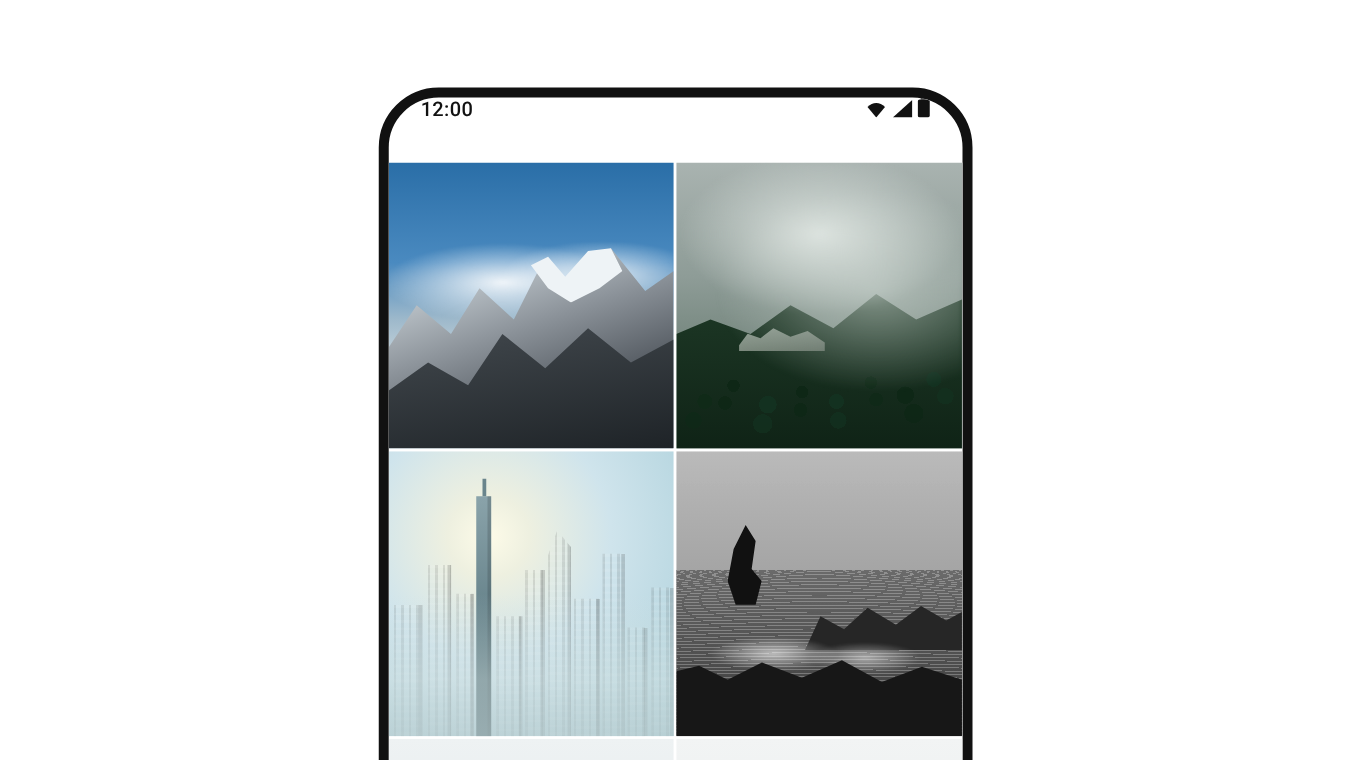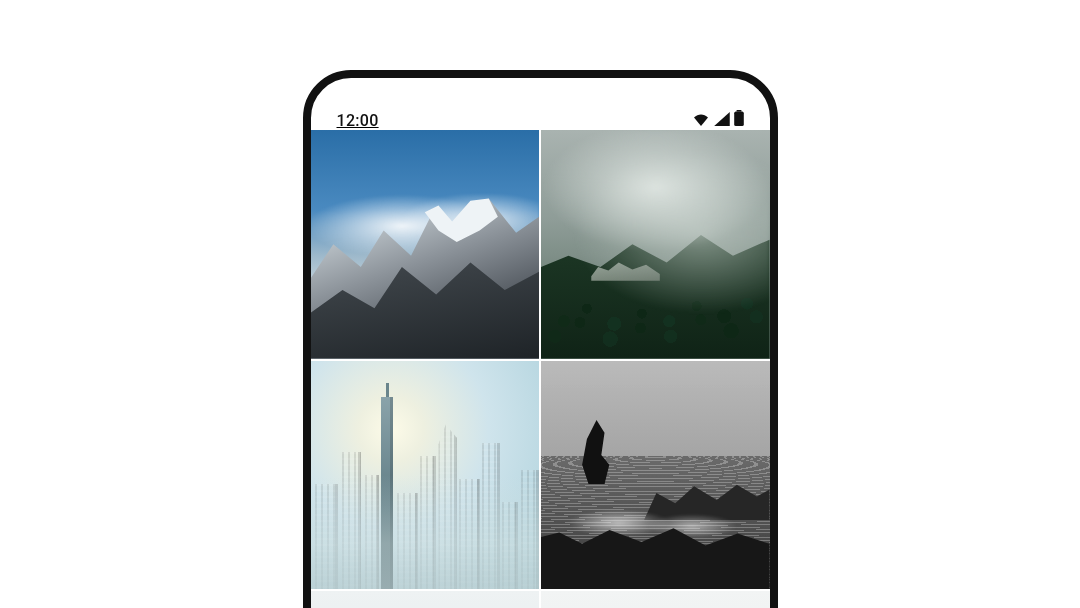--- a/index.html
+++ b/index.html
@@ -19,24 +19,23 @@
     height: 900px;
     border: 8px solid #111;
     border-radius: 48px;
     background: #fff;
     overflow: hidden;
     position: relative;
   }
   .status-bar {
     height: 52px;
     display: flex;
-    align-items: flex-end;
+    align-items: flex-start;
     justify-content: space-between;
     padding: 0 26px 0 26px;
-    text-decoration: underline;
   }
   .status-time {
     font-size: 16px;
     font-weight: 500;
     color: #111;
     letter-spacing: 0.3px;
   }
   .status-icons {
     display: flex;
     align-items: center;

